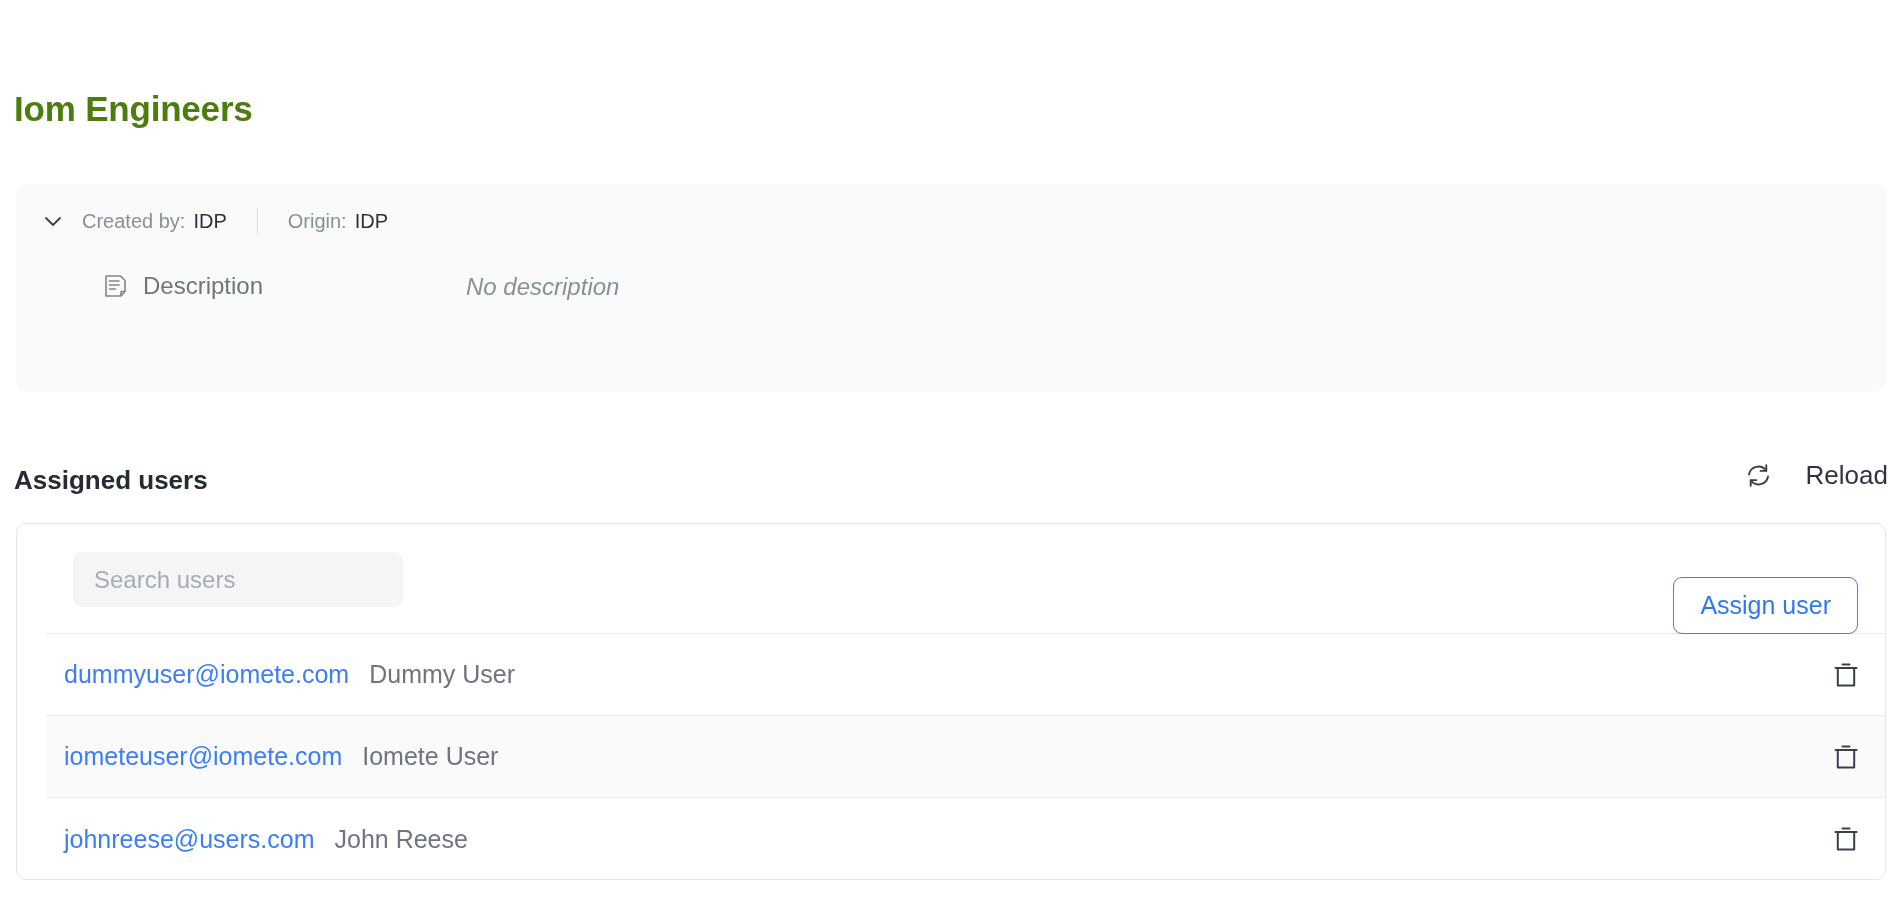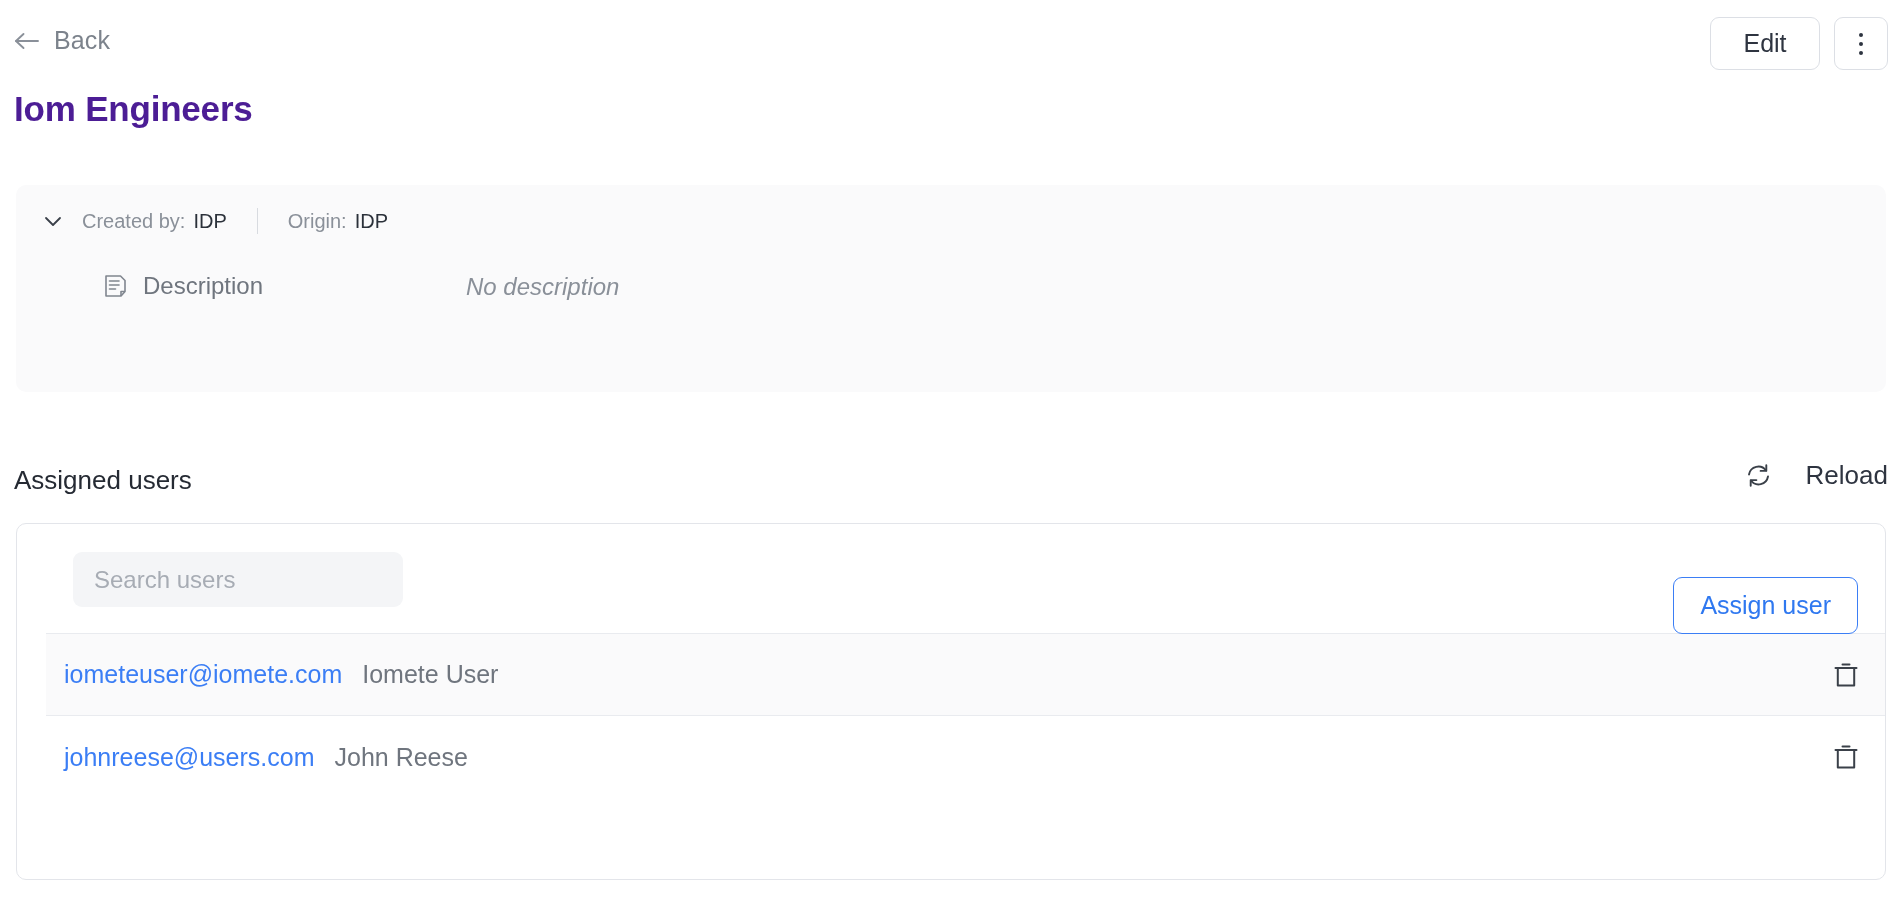--- a/index.html
+++ b/index.html
@@ -89,21 +89,21 @@
     background: #2e3440;
   }
 
   
   .page-title {
     position: absolute;
     left: 14px;
     top: 88px;
     font-size: 35px;
     font-weight: bold;
-    color: #4c1d95;
+    color: #4d7c0f;
     letter-spacing: -0.2px;
     line-height: 1.2;
   }
 
   
   .info-panel {
     position: absolute;
     left: 16px;
     top: 185px;
     width: 1870px;
@@ -168,21 +168,21 @@
     color: #8a9099;
     line-height: 1;
   }
 
   
   .section-title {
     position: absolute;
     left: 14px;
     top: 467px;
     font-size: 26px;
-    font-weight: normal;
+    font-weight: bold;
     color: #252a33;
     line-height: 1;
   }
   .reload-btn {
     position: absolute;
     right: 14px;
     top: 462px;
     display: flex;
     align-items: flex-start;
     gap: 34px;
@@ -284,43 +284,20 @@
     color: #3a4049;
     cursor: pointer;
     display: block;
   }
 </style>
 </head>
 <body>
 
 <div class="page">
 
-  <div class="topbar">
-
-    <div class="back-link">
-      <span>
-        <svg class="back-arrow" viewBox="0 0 26 22" fill="none">
-          <path d="M2 11H24" stroke="currentColor" stroke-width="1.9" stroke-linecap="round"></path>
-          <path d="M9.5 4L2 11L9.5 18" stroke="currentColor" stroke-width="1.9" stroke-linecap="round" stroke-linejoin="round"></path>
-        </svg>
-      </span>
-      <span class="back-label">Back</span>
-    </div>
-
-    <div class="topbar-actions">
-      <button class="btn-edit">Edit</button>
-      <div class="btn-more">
-        <span style="display:flex;flex-direction:column;gap:5px;align-items:center;">
-          <i></i>
-            <i></i>
-            <i></i>
-        </span>
-      </div>
-    </div>
-  </div>
 
   <div class="page-title">Iom Engineers</div>
 
   <div class="info-panel">
 
     <div class="info-header">
       <span>
         <svg class="chev" viewBox="0 0 22 22" fill="none">
           <path d="M4 8L11 15L18 8" stroke="currentColor" stroke-width="1.8" stroke-linecap="round" stroke-linejoin="round"></path>
         </svg>
@@ -364,20 +341,29 @@
   </div>
 
   <div class="users-card">
 
     <div class="card-toolbar">
       <input class="search-input" type="text" placeholder="Search users" style="">
       <button class="btn-assign">Assign user</button>
     </div>
 
     <div id="user-rows">
+        <div class="user-row">
+          <span class="user-email">dummyuser@iomete.com</span>
+          <span class="user-name">Dummy User</span>
+          <svg class="row-delete" viewBox="0 0 30 30" fill="none">
+            <path d="M4.5 8H25.5" stroke="currentColor" stroke-width="2" stroke-linecap="round"></path>
+            <path d="M11.5 4.5H18.5" stroke="currentColor" stroke-width="2" stroke-linecap="round"></path>
+            <path d="M6.8 8.5V25.5H23.2V8.5" stroke="currentColor" stroke-width="2" stroke-linejoin="round"></path>
+          </svg>
+        </div>
         <div class="user-row alt">
           <span class="user-email">iometeuser@iomete.com</span>
           <span class="user-name">Iomete User</span>
           <svg class="row-delete" viewBox="0 0 30 30" fill="none">
             <path d="M4.5 8H25.5" stroke="currentColor" stroke-width="2" stroke-linecap="round"></path>
             <path d="M11.5 4.5H18.5" stroke="currentColor" stroke-width="2" stroke-linecap="round"></path>
             <path d="M6.8 8.5V25.5H23.2V8.5" stroke="currentColor" stroke-width="2" stroke-linejoin="round"></path>
           </svg>
         </div>
         <div class="user-row">

